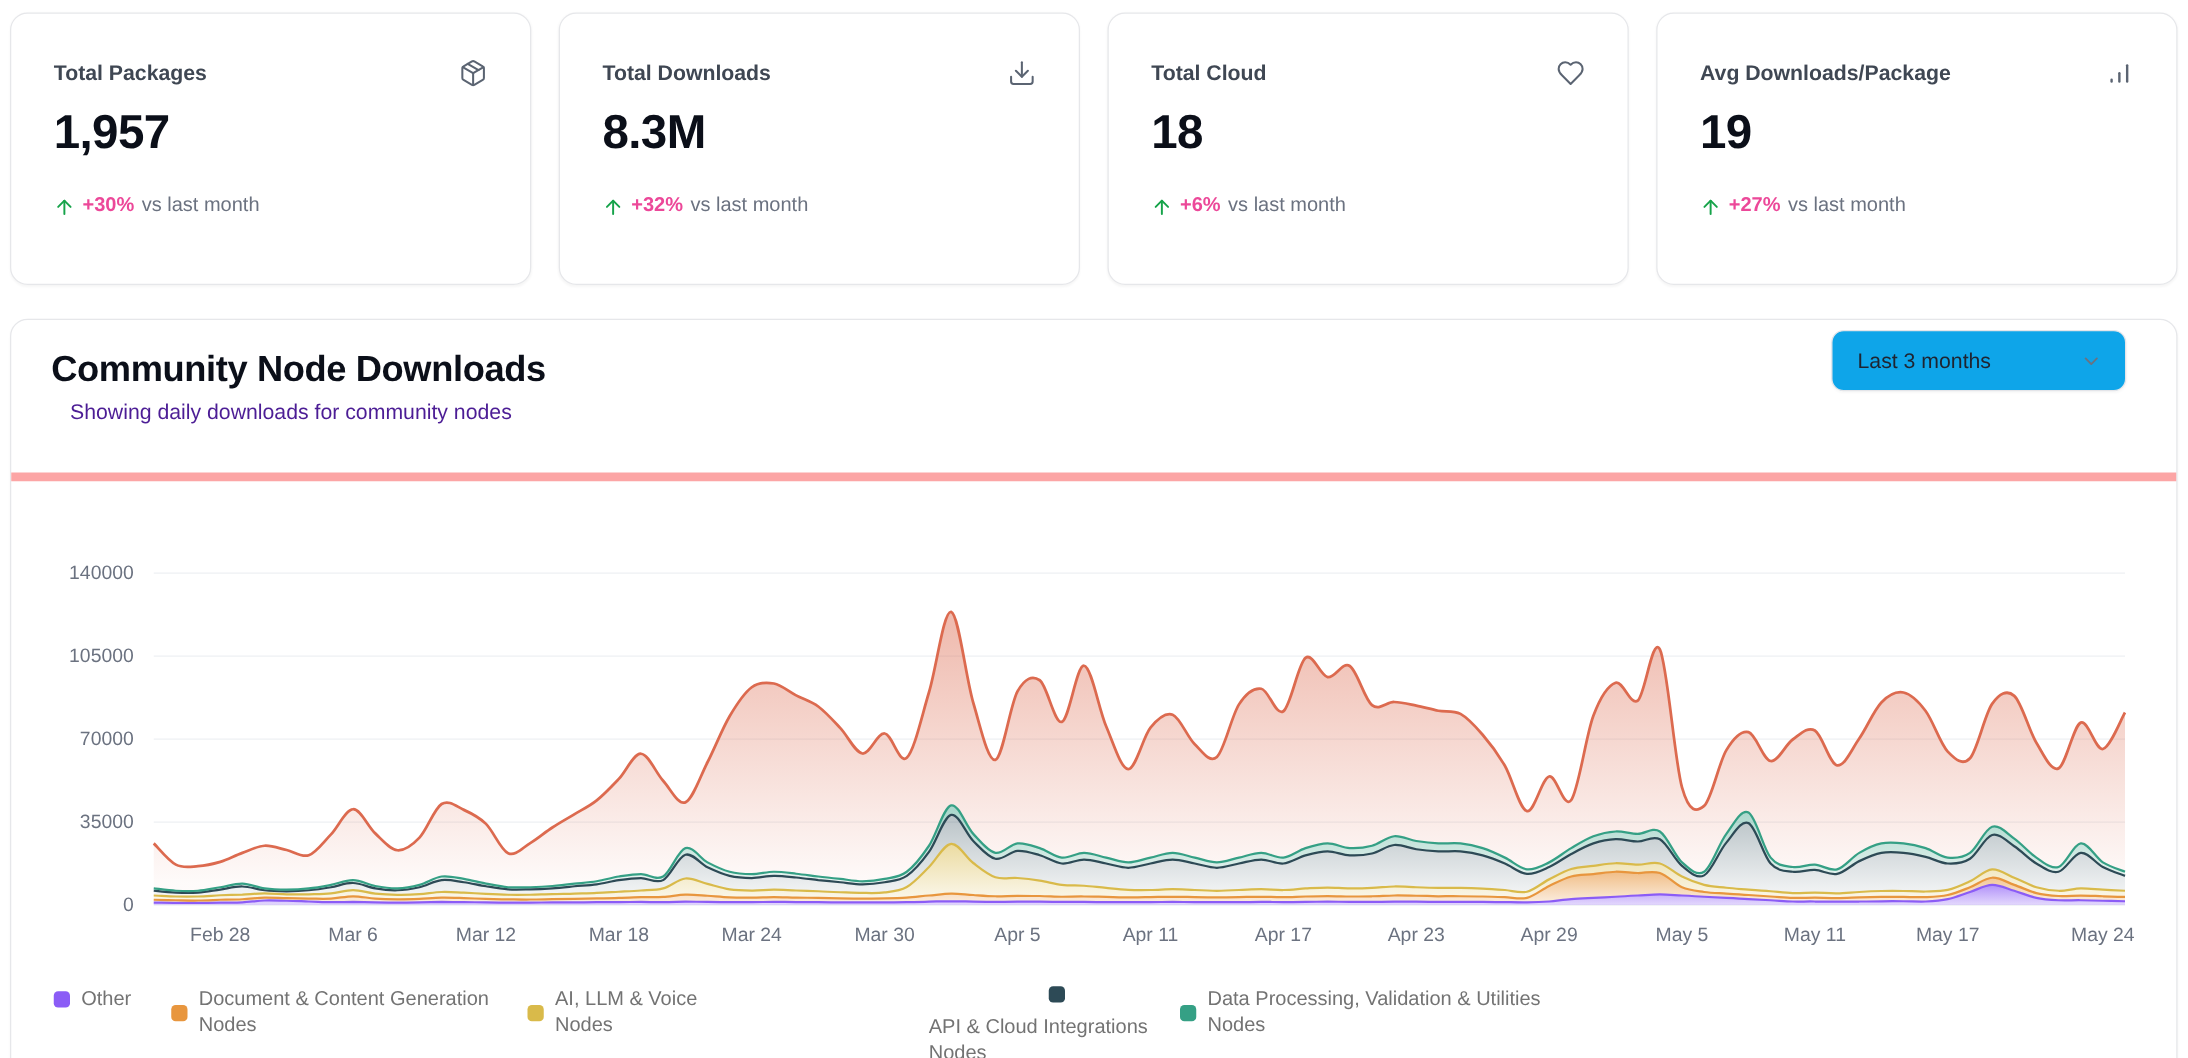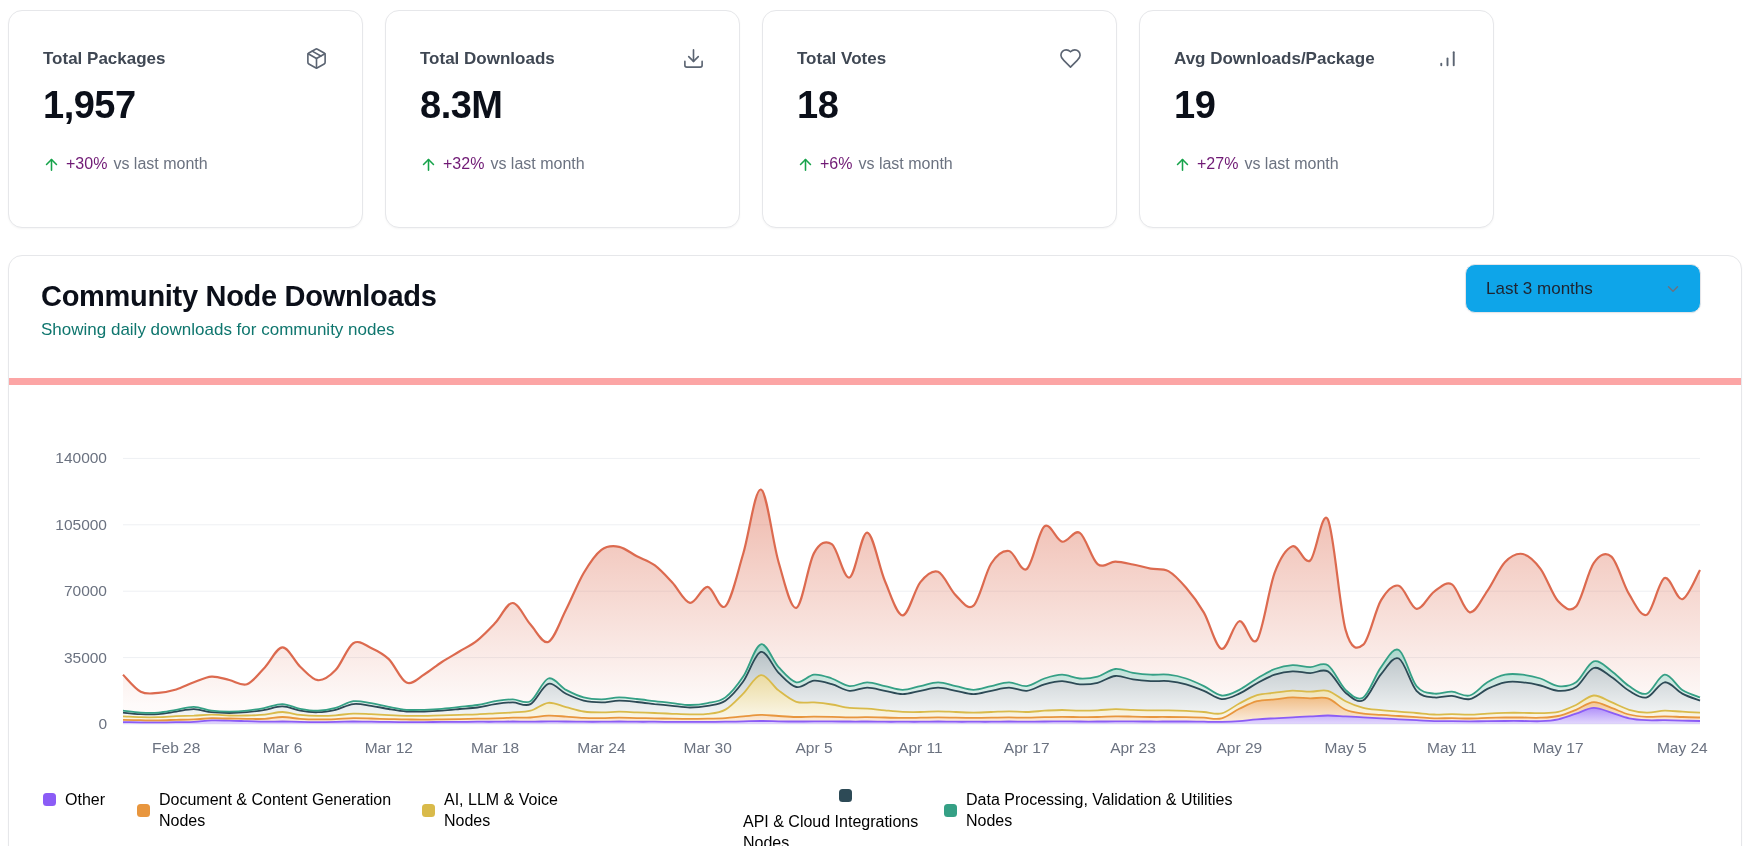--- a/index.html
+++ b/index.html
@@ -1,44 +1,44 @@
 <!DOCTYPE html>
 <html><head>
 <meta charset="utf-8">
 <style>
   * { margin:0; padding:0; box-sizing:border-box; }
   html,body { width:1750px; height:846px; overflow:hidden; background:#fff;
     font-family:"Liberation Sans", sans-serif; }
-  .cards-row { position:absolute; left:8px; top:10px; width:1486px;
+  .cards-row { position:absolute; left:8px; top:10px; width:1734px;
     display:grid; grid-template-columns:repeat(4,1fr); gap:22px; }
   .stat-card { background:#fff; border:1px solid #e6e7ea; border-radius:14px;
     height:218px; padding:30px 34px; box-shadow:0 1px 2px rgba(0,0,0,.04); }
   .stat-top { display:flex; justify-content:space-between; align-items:flex-start; }
   .stat-title { font-size:17px; font-weight:700; color:#3f4753; padding-top:8px; }
   .stat-icon { color:#5b6472; margin-top:6px; }
   .stat-value { font-size:38px; font-weight:700; color:#0b0f19; margin-top:10px; letter-spacing:-0.5px; }
   .stat-delta { margin-top:28px; font-size:16px; color:#6b7280; display:flex; align-items:center; gap:6px; }
   .delta-arrow { color:#16a34a; display:flex; }
-  .delta-pct { color:#701a75; }
+  .delta-pct { color:#ec4899;font-weight:bold; }
   .chart-card { position:absolute; left:8px; top:255px; width:1734px; height:610px;
     background:#fff; border:1px solid #e6e7ea; border-radius:14px;
     box-shadow:0 1px 2px rgba(0,0,0,.04); }
   .chart-svg-wrap { position:absolute; inset:0; z-index:0; }
   .chart-header { position:relative; z-index:1; height:129px; padding:24px 40px 0 32px;
     border-bottom:7px solid #fca5a5; }
   .chart-title { font-size:29px; font-weight:700; color:#0b0f19; letter-spacing:-0.3px; }
-  .chart-subtitle { font-size:17px; color:#0f766e; margin-top:7px; }
+  .chart-subtitle { font-size:17px; color:#4c1d95; margin-top:7px;margin-left:15px; }
   .range-select { position:absolute; right:40px; top:8px; height:49px; width:236px;
     background:#0ea5e9; border:1px solid #e4e5e9; border-radius:10px; cursor:pointer;
     display:flex; align-items:center; justify-content:space-between; padding:0 18px 0 20px;
     font-size:17px; color:#1f2430; box-shadow:0 1px 2px rgba(0,0,0,.03); }
   .legend { position:absolute; z-index:1; left:0; top:533px; width:100%; height:60px; }
   .legend-item { position:absolute; display:flex; align-items:center; gap:9px; }
   .legend-swatch { width:13px; height:13px; border-radius:3.5px; flex:0 0 auto; }
-  .legend-label { font-size:16px; color:#000000; line-height:1.32; }
+  .legend-label { font-size:16px; color:#737373; line-height:1.32; }
   svg text { font-family:"Liberation Sans", sans-serif; }
 </style>
 </head>
 <body>
 
 <div class="cards-row">
 
   <div class="stat-card">
     <div class="stat-top">
       <div class="stat-title">Total Packages</div>
@@ -83,21 +83,21 @@
             <polyline points="5 12 12 5 19 12"></polyline>
           </svg>
         </span>
       <span class="delta-pct">+32%</span>
       <span>vs last month</span>
     </div>
   </div>
 
   <div class="stat-card">
     <div class="stat-top">
-      <div class="stat-title">Total Votes</div>
+      <div class="stat-title">Total Cloud</div>
       <span class="stat-icon">
         <svg width="23" height="23" viewBox="0 0 24 24" fill="none" stroke="currentColor" stroke-width="1.7" stroke-linecap="round" stroke-linejoin="round">
             <path d="M19 14c1.49-1.46 3-3.21 3-5.5A5.5 5.5 0 0 0 16.5 3c-1.76 0-3 .5-4.5 2-1.5-1.5-2.74-2-4.5-2A5.5 5.5 0 0 0 2 8.5c0 2.29 1.51 4.04 3 5.5l7 7Z"></path>
           </svg>
       </span>
     </div>
     <div class="stat-value">18</div>
     <div class="stat-delta">
       <span class="delta-arrow">
           <svg width="17" height="17" viewBox="0 0 24 24" fill="none" stroke="currentColor" stroke-width="2.2" stroke-linecap="round" stroke-linejoin="round">

